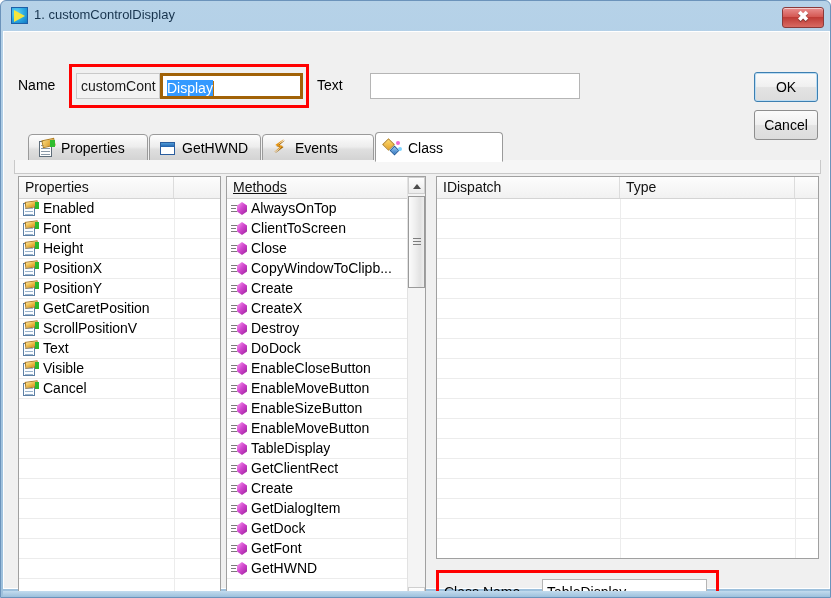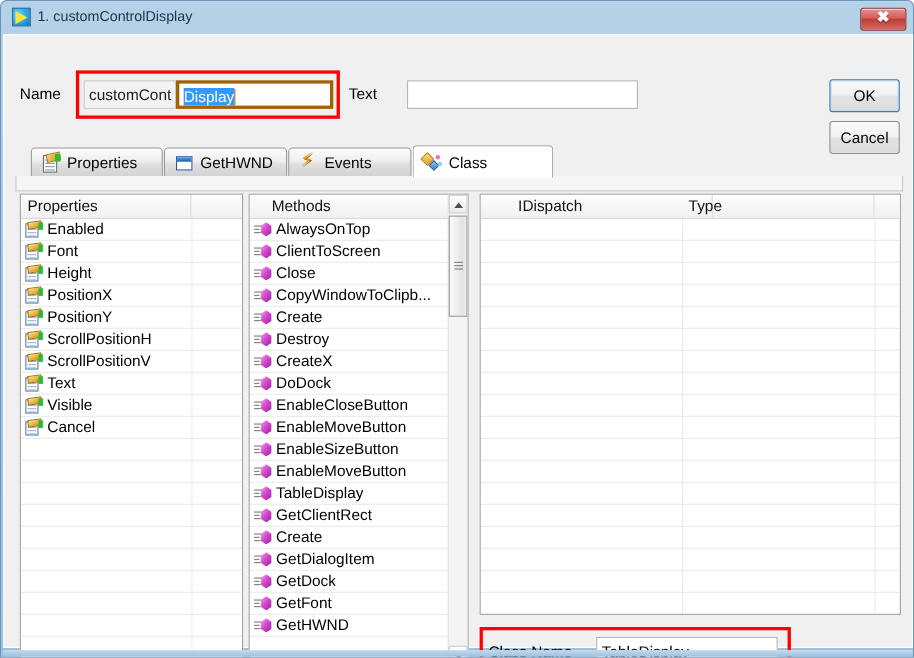--- a/index.html
+++ b/index.html
@@ -447,21 +447,21 @@
           <div class="row">
             <span class="vline" style="left:155px"></span>
             <span class="pico">
               <span class="pg"></span>
               <span class="ln" style="top:7px"></span>
               <span class="ln" style="top:10px"></span>
               <span class="ln" style="top:13px"></span>
               <span class="pen"></span>
               <span class="grn"></span>
             </span>
-            <span class="txt">ScrollPositionH</span>
+            <span class="txt">GetCaretPosition</span>
           </div>
           <div class="row">
             <span class="vline" style="left:155px"></span>
             <span class="pico">
               <span class="pg"></span>
               <span class="ln" style="top:7px"></span>
               <span class="ln" style="top:10px"></span>
               <span class="ln" style="top:13px"></span>
               <span class="pen"></span>
               <span class="grn"></span>
@@ -532,21 +532,21 @@
             <span class="vline" style="left:155px"></span>
           </div>
           <div class="row">
             <span class="vline" style="left:155px"></span>
           </div>
         </div>
     </div>
 
     <div class="panel" id="panel-methods">
       <div class="gridhdr">
-        <div class="cell" style="left:14px;width:181px;border-right:none;">Methods</div>
+        <div class="cell" style="left:0;width:181px;border-right:none;text-decoration:underline;">Methods</div>
       </div>
       <div class="gridbody" id="methods-body">
           <div class="row">
             <span class="mico">
               <span class="s1"></span>
               <span class="s2"></span>
               <span class="s3"></span>
               <span class="cube"></span>
             </span>
             <span class="txt">AlwaysOnTop</span>
@@ -587,30 +587,30 @@
             </span>
             <span class="txt">Create</span>
           </div>
           <div class="row">
             <span class="mico">
               <span class="s1"></span>
               <span class="s2"></span>
               <span class="s3"></span>
               <span class="cube"></span>
             </span>
+            <span class="txt">CreateX</span>
+          </div>
+          <div class="row">
+            <span class="mico">
+              <span class="s1"></span>
+              <span class="s2"></span>
+              <span class="s3"></span>
+              <span class="cube"></span>
+            </span>
             <span class="txt">Destroy</span>
-          </div>
-          <div class="row">
-            <span class="mico">
-              <span class="s1"></span>
-              <span class="s2"></span>
-              <span class="s3"></span>
-              <span class="cube"></span>
-            </span>
-            <span class="txt">CreateX</span>
           </div>
           <div class="row">
             <span class="mico">
               <span class="s1"></span>
               <span class="s2"></span>
               <span class="s3"></span>
               <span class="cube"></span>
             </span>
             <span class="txt">DoDock</span>
           </div>
@@ -723,21 +723,21 @@
             <span class="sb-grip"></span>
           </div>
         <div class="sb-btn sb-down">
             <span class="sb-arrow"></span>
           </div>
       </div>
     </div>
 
     <div class="panel" id="panel-idispatch">
       <div class="gridhdr">
-        <div class="cell" style="left:0;width:183px;margin-left:28px;">IDispatch</div>
+        <div class="cell" style="left:0;width:183px;">IDispatch</div>
         <div class="cell" style="left:183px;width:175px;">Type</div>
         <div class="cell" style="left:358px;width:25px;border-right:none;"></div>
       </div>
       <div class="gridbody" id="idispatch-body">
           <div class="row">
             <span class="vline" style="left:183px"></span>
             <span class="vline" style="left:358px"></span>
           </div>
           <div class="row">
             <span class="vline" style="left:183px"></span>

